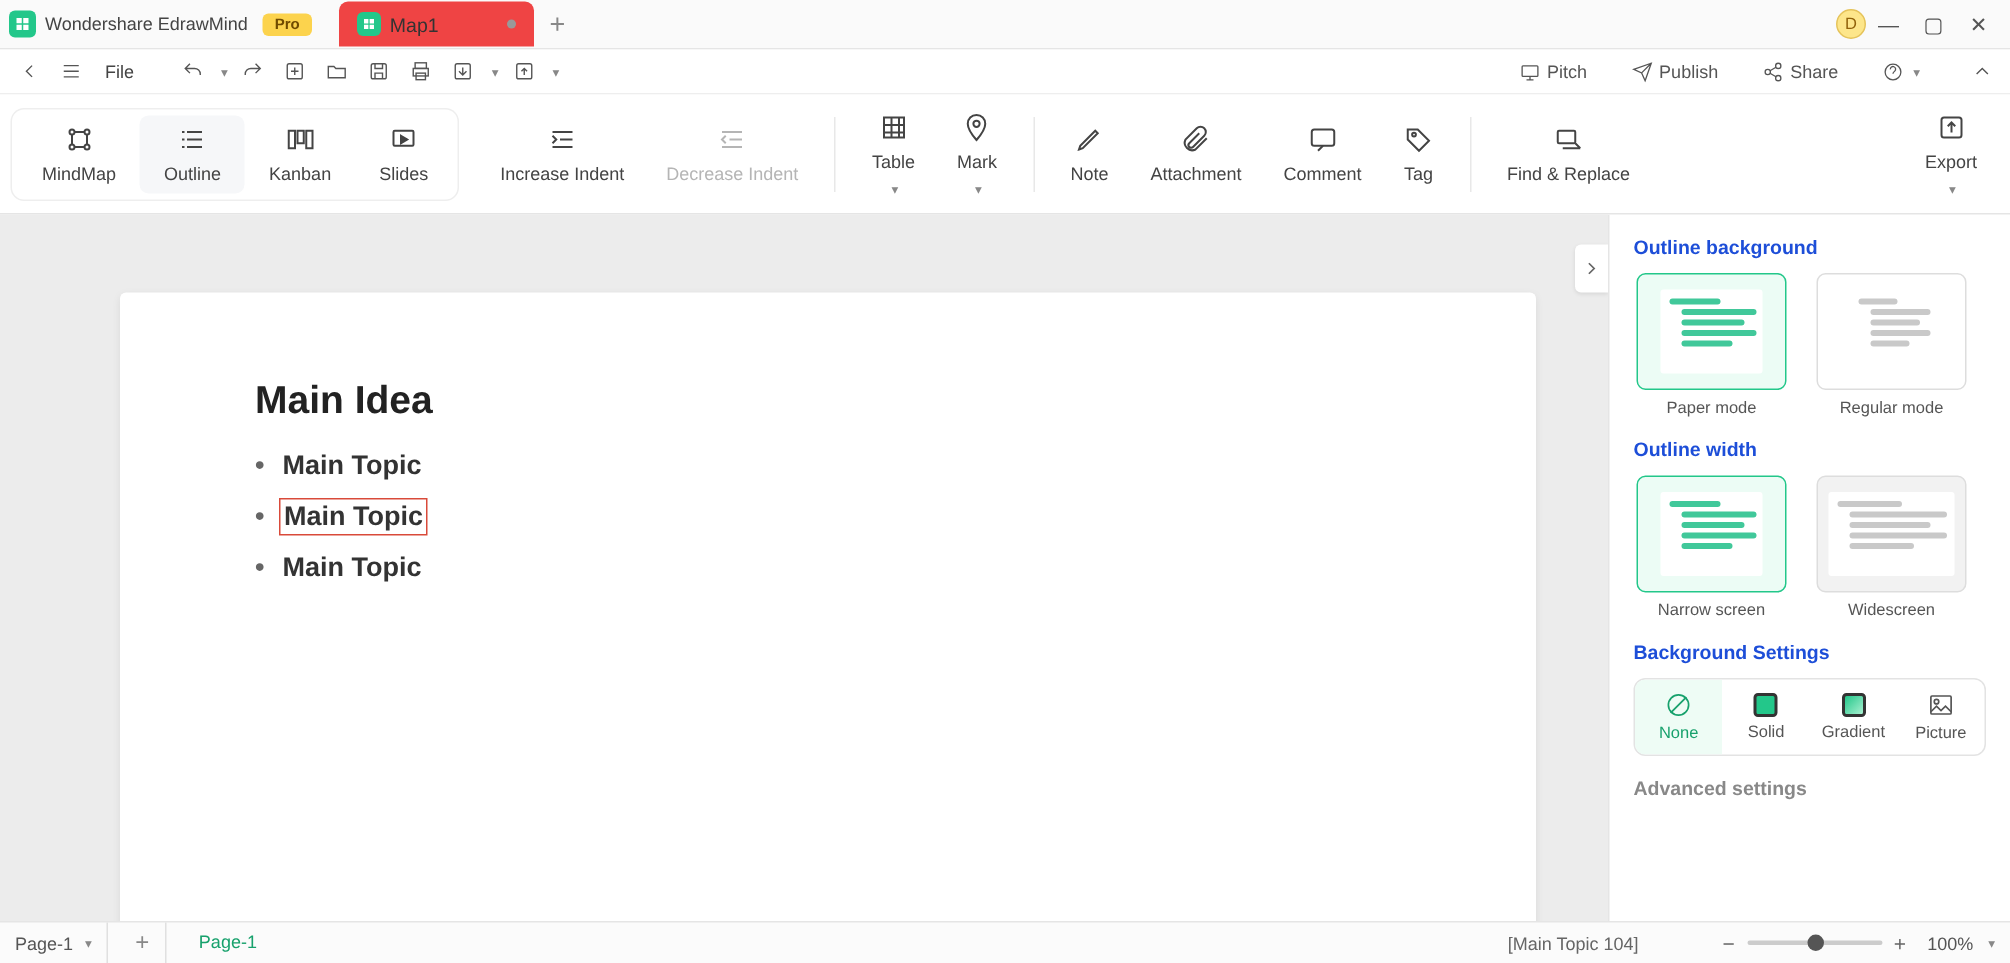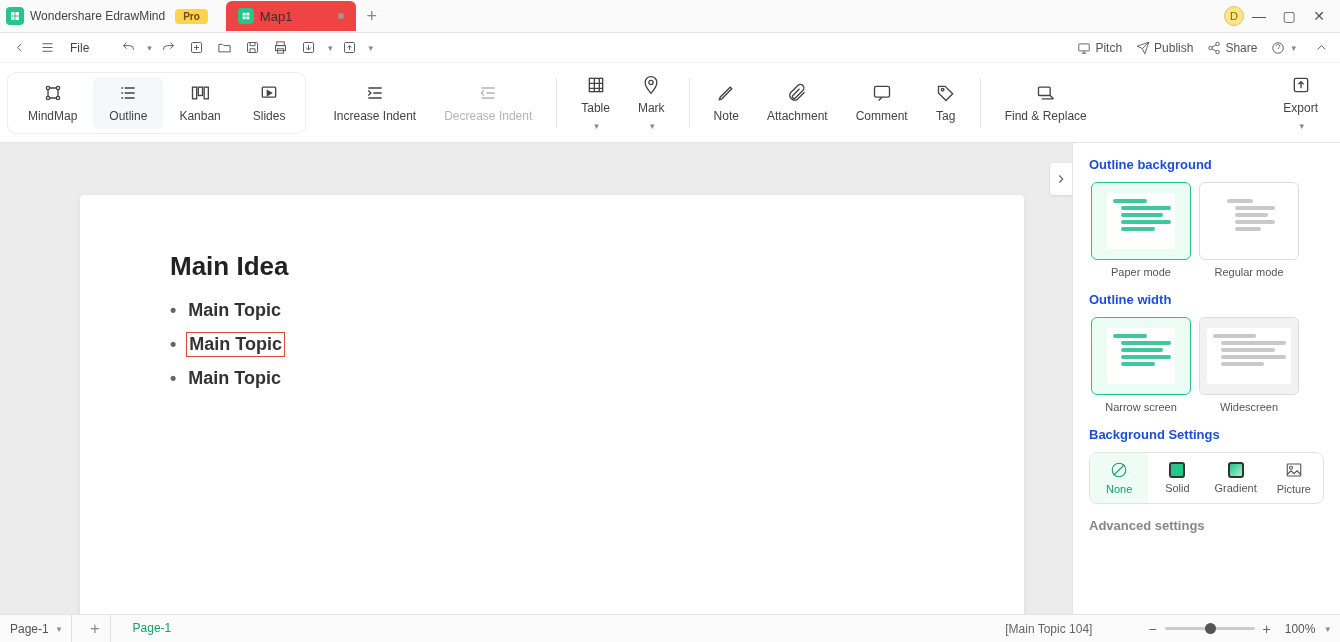--- a/index.html
+++ b/index.html
@@ -19,21 +19,21 @@
 .titlebar-spacer { flex: 1; }
 .user-avatar { width: 20px; height: 20px; border-radius: 50%; background: #fde68a; color: #92620a; display: flex; align-items: center; justify-content: center; font-size: 11px; border:1px solid #e5c35a;}
 .wc { width: 30px; text-align: center; color: #555; font-size: 14px; }
 
 
 .quickbar { height: 30px; background: #fff; display: flex; align-items: center; padding: 0 8px; gap: 6px; border-bottom: 1px solid #eee; }
 .qbtn { width: 22px; height: 22px; display: flex; align-items: center; justify-content: center; color: #555; border-radius: 3px; }
 .qbtn svg { width: 15px; height: 15px; stroke: #555; fill: none; stroke-width: 1.5; }
 .file-label { font-size: 12px; color: #444; margin: 0 6px; }
 .qspacer { flex: 1; }
-.qright { display: flex; align-items: center; gap: 14px; color: #555; font-size: 12px; text-align: center; }
+.qright { display: flex; align-items: center; gap: 30px; color: #555; font-size: 12px; text-align: center; }
 .qright-item { display: flex; align-items: center; gap: 4px; }
 .qright-item svg { width: 14px; height: 14px; stroke: #555; fill: none; stroke-width: 1.5; }
 
 
 .ribbon { height: 80px; background: #fff; display: flex; align-items: center; padding: 0 8px; border-bottom: 1px solid #e5e5e5; text-align: center; }
 .ribbon-btn { display: flex; flex-direction: column; align-items: center; justify-content: center; padding: 6px 14px; gap: 6px; border-radius: 6px; font-size: 12px; color: #444; }
 .ribbon-btn.active { background: #f2f4f6; }
 .ribbon-btn.disabled { color: #b5b5b5; }
 .ribbon-btn svg { width: 20px; height: 20px; stroke: #444; fill: none; stroke-width: 1.6; }
 .ribbon-btn.disabled svg { stroke: #b5b5b5; }
@@ -52,21 +52,21 @@
 .main-idea { font-size: 26px; font-weight: 700; color: #222; margin-bottom: 12px; }
 .topic-list { list-style: none; }
 .topic-list li { font-size: 18px; font-weight: 600; color: #333; padding: 5px 0; display: flex; align-items: center; gap: 10px; }
 .topic-list li::before { content: "•"; color: #666; font-size: 18px; }
 .topic-text { padding: 1px 2px; }
 .topic-text.selected { border: 1.5px solid #d94a3a; }
 
 
 .sidepanel { width: 268px; background: #fff; border-left: 1px solid #e5e5e5; overflow-y: auto; padding: 14px 16px 0; }
 .sp-title { font-size: 13px; font-weight: 600; color: #1d4ed8; margin-bottom: 10px; }
-.sp-options { display: flex; gap: 4px; margin-bottom: 14px; }
+.sp-options { display: flex; gap: 16px; margin-bottom: 14px; }
 .sp-card { width: 104px; display: flex; flex-direction: column; align-items: center; gap: 6px; }
 .sp-thumb { width: 100px; height: 78px; border: 1.5px solid #ddd; border-radius: 6px; background: #fff; display:flex; align-items:center; justify-content:center; position:relative; overflow:hidden;}
 .sp-thumb.active { border-color: #23c78a; background: #ecfcf5; }
 .sp-label { font-size: 11px; color: #555; }
 .thumb-inner { width: 68px; height: 56px; background: #fff; border-radius: 2px; display:flex; flex-direction:column; padding:6px 6px; gap:3px;}
 .thumb-inner.reg { width: 56px;}
 .thumb-line { height: 4px; background: #41c89a; border-radius: 2px; }
 .thumb-line.g { background: #c9c9c9; }
 .thumb-line.w60 { width: 60%; }
 .thumb-line.w75 { width: 75%; }

